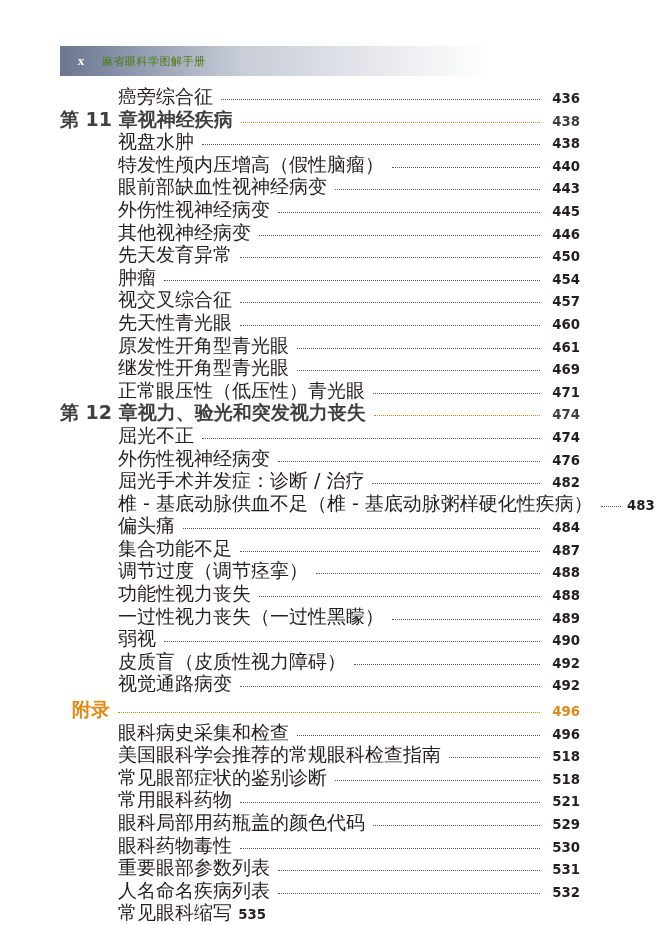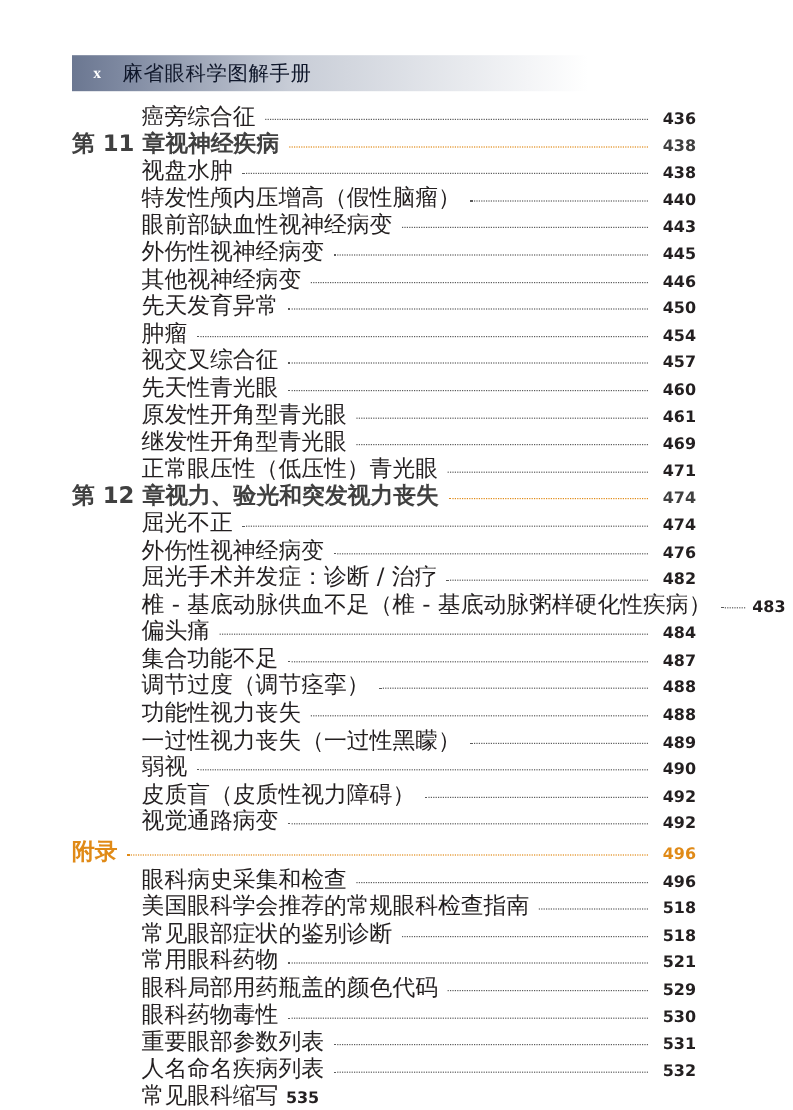--- a/index.html
+++ b/index.html
@@ -42,22 +42,22 @@
     position: relative;
     width: 42px;
     text-align: center;
     font-size: 13px;
     font-weight: bold;
     color: #ffffff;
     font-family: "Liberation Serif", serif;
   }
   .header-title {
     position: relative;
-    font-size: 17px;
-    color: #0f172a;
+    font-size: 11px;
+    color: #4d7c0f;
     letter-spacing: 0.5px;
     font-family: "DejaVu Sans", "Liberation Sans", sans-serif;
     text-align: center;
   }
 
   
   .toc {
     position: absolute;
     left: 60px;
     top: 84px;
@@ -96,21 +96,21 @@
   .lvl-entry .label { margin-left: 58px; }
 
   
   .chapter .label,
   .chapter .page-num { color: #404040; font-weight: bold; }
   .chapter .leader { border-bottom-color: #e08a17; }
 
   .chapter .chap-no { display: inline-block; min-width: 62px; }
   .chapter .chap-name { display: inline-block; }
 
-  .appendix { margin-top: 3px; }
+  .appendix { margin-top: 3px; margin-left: 12px; }
   .appendix .label,
   .appendix .page-num { color: #e08a17; font-weight: bold; }
   .appendix .leader { border-bottom-color: #e08a17; }
 </style>
 </head>
 <body>
 
 <div class="page">
 
   <div class="header">

